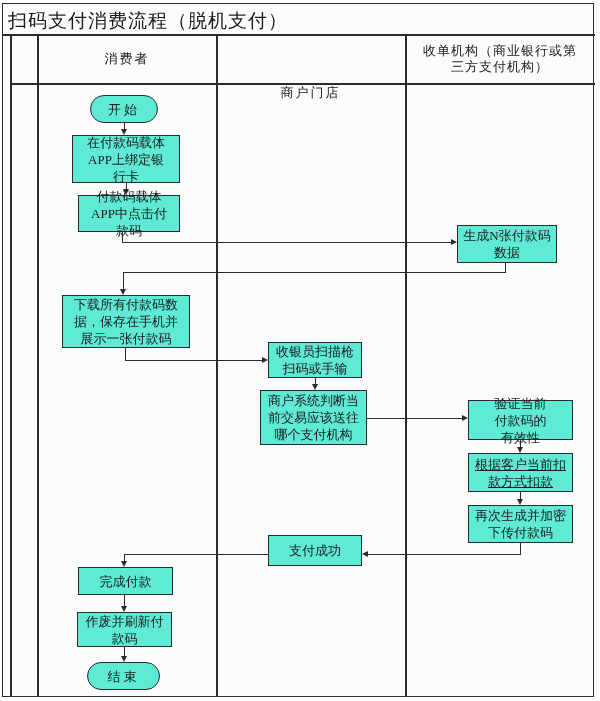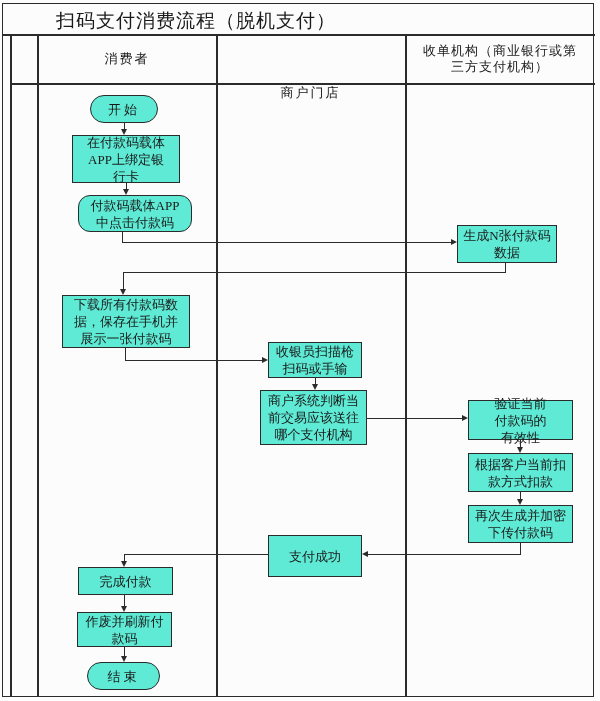--- a/index.html
+++ b/index.html
@@ -29,48 +29,48 @@
   
   .ad{width:0;height:0;border-left:3.5px solid transparent;border-right:3.5px solid transparent;border-top:6.5px solid #2b2b2b;}
   .ar{width:0;height:0;border-top:3.5px solid transparent;border-bottom:3.5px solid transparent;border-left:6.5px solid #2b2b2b;}
   .al{width:0;height:0;border-top:3.5px solid transparent;border-bottom:3.5px solid transparent;border-right:6.5px solid #2b2b2b;}
 </style>
 </head>
 <body>
 
 <div class="abs frame" style="left:2px;top:3px;width:590px;height:692px;"></div>
 
-<div class="abs title" style="left:8px;top:8px;margin-left:48px;">扫码支付消费流程（脱机支付）</div>
+<div class="abs title" style="left:8px;top:8px;">扫码支付消费流程（脱机支付）</div>
 <div class="abs hline" style="left:2px;top:34px;width:593px;"></div>
 
 <div class="abs vline" style="left:10px;top:34px;height:663px;"></div>
 <div class="abs vline" style="left:37px;top:34px;height:663px;"></div>
 <div class="abs vline" style="left:216px;top:34px;height:663px;"></div>
 <div class="abs vline" style="left:405px;top:34px;height:663px;"></div>
 <div class="abs hline" style="left:10px;top:83px;width:585px;"></div>
 
 <div class="abs lane-label" style="left:37px;top:34px;width:180px;height:49px;">消费者</div>
 <div class="abs lane-label" style="left:216px;top:20px;width:189px;height:67px;margin-top:39px;">商户门店</div>
 <div class="abs lane-label wide" style="left:405px;top:34px;width:190px;height:49px;padding:0 16px;box-sizing:border-box;">收单机构（商业银行或第三方支付机构）</div>
 
 <div class="abs node stadium" style="left:90px;top:95px;width:68px;height:28px;">开始</div>
 <div class="abs node" style="left:72px;top:135px;width:108px;height:48px;padding:0 14px;">在付款码载体APP上绑定银行卡</div>
-<div class="abs node" style="left:78px;top:195px;width:114px;height:37px;padding:0 7px;border-radius:12px;">付款码载体APP中点击付款码</div>
+<div class="abs node" style="left:78px;top:195px;width:102px;height:37px;padding:0 7px;">付款码载体APP中点击付款码</div>
 <div class="abs node" style="left:62px;top:295px;width:128px;height:53px;padding:0 8px;">下载所有付款码数据，保存在手机并展示一张付款码</div>
 <div class="abs node" style="left:78px;top:567px;width:95px;height:28px;">完成付款</div>
 <div class="abs node" style="left:77px;top:612px;width:95px;height:35px;padding:0 6px;">作废并刷新付款码</div>
 <div class="abs node stadium" style="left:87px;top:662px;width:73px;height:28px;">结束</div>
 
 <div class="abs node" style="left:268px;top:342px;width:94px;height:36px;padding:4px 4px;">收银员扫描枪扫码或手输</div>
 <div class="abs node" style="left:260px;top:390px;width:107px;height:55px;padding:0 4px;">商户系统判断当前交易应该送往哪个支付机构</div>
-<div class="abs node" style="left:268px;top:535px;width:94px;height:42px;">支付成功</div>
+<div class="abs node" style="left:268px;top:535px;width:94px;height:31px;">支付成功</div>
 
 <div class="abs node" style="left:457px;top:225px;width:100px;height:38px;padding:4px 2px;">生成N张付款码数据</div>
 <div class="abs node" style="left:468px;top:400px;width:105px;height:40px;padding:0 20px;">验证当前付款码的有效性</div>
-<div class="abs node" style="left:468px;top:453px;width:105px;height:39px;padding:8px 4px;">根据客户当前扣款方式扣款</div>
+<div class="abs node" style="left:468px;top:453px;width:105px;height:39px;padding:8px 4px;text-decoration:underline;">根据客户当前扣款方式扣款</div>
 <div class="abs node" style="left:468px;top:505px;width:105px;height:38px;padding:0 4px;">再次生成并加密下传付款码</div>
 
 <div class="abs cl-v" style="left:124px;top:123px;height:7px;"></div>
 <div class="abs ad" style="left:120.5px;top:128.5px;"></div>
 
 <div class="abs cl-v" style="left:126px;top:183px;height:7px;"></div>
 <div class="abs ad" style="left:122.5px;top:188.5px;"></div>
 
 <div class="abs cl-v" style="left:122px;top:232px;height:11px;"></div>
 <div class="abs cl-h" style="left:122px;top:242px;width:330px;"></div>

